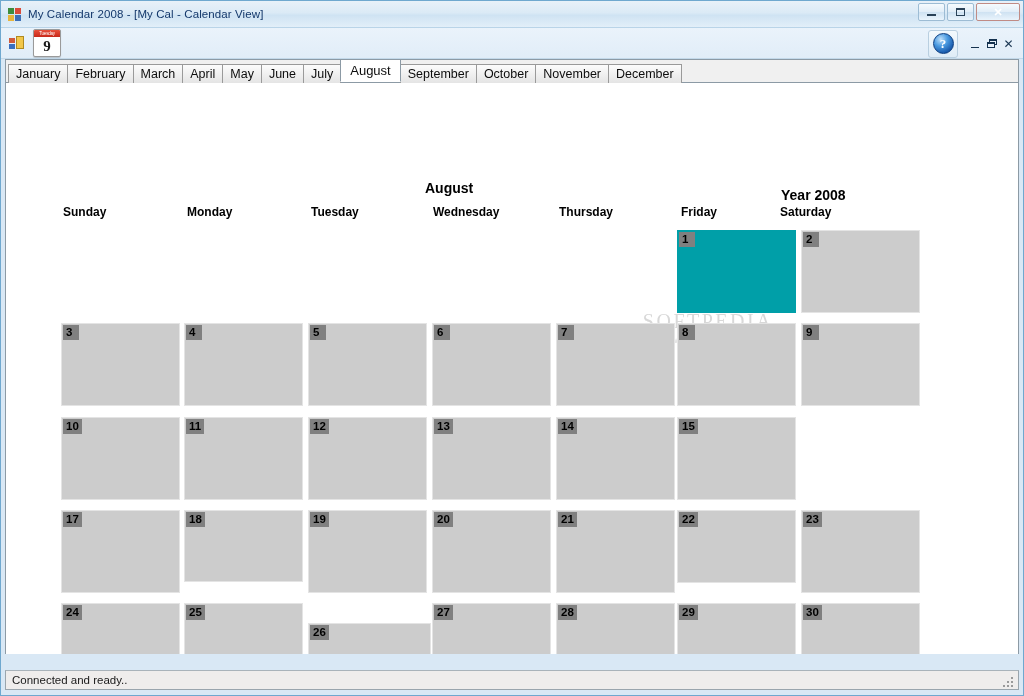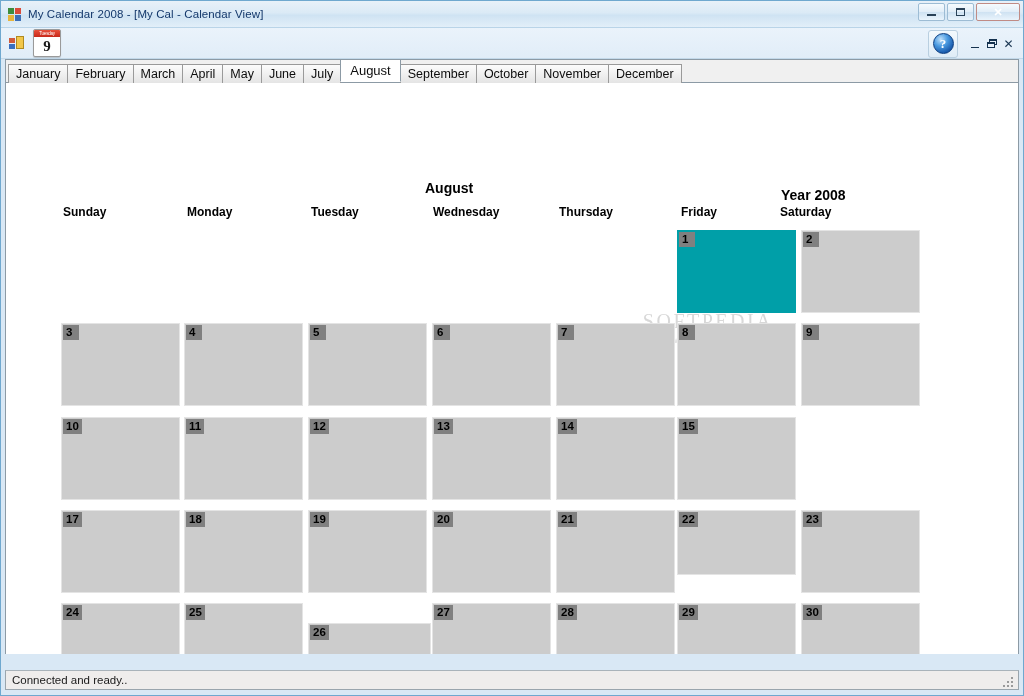--- a/index.html
+++ b/index.html
@@ -488,33 +488,33 @@
           </div>
           <div class="cell" style="left: 550px; top: 334px; width: 119px; height: 83px;">
             <div class="daynum">14</div>
           </div>
           <div class="cell" style="left: 671px; top: 334px; width: 119px; height: 83px;">
             <div class="daynum">15</div>
           </div>
           <div class="cell" style="left: 55px; top: 427px; width: 119px; height: 83px;">
             <div class="daynum">17</div>
           </div>
-          <div class="cell" style="left: 178px; top: 427px; width: 119px; height: 83px;">
+          <div class="cell" style="left: 178px; top: 427px; width: 119px; height: 72px;">
             <div class="daynum">18</div>
           </div>
           <div class="cell" style="left: 302px; top: 427px; width: 119px; height: 83px;">
             <div class="daynum">19</div>
           </div>
           <div class="cell" style="left: 426px; top: 427px; width: 119px; height: 83px;">
             <div class="daynum">20</div>
           </div>
           <div class="cell" style="left: 550px; top: 427px; width: 119px; height: 83px;">
             <div class="daynum">21</div>
           </div>
-          <div class="cell" style="left: 671px; top: 427px; width: 119px; height: 65px;">
+          <div class="cell" style="left: 671px; top: 427px; width: 119px; height: 73px;">
             <div class="daynum">22</div>
           </div>
           <div class="cell" style="left: 795px; top: 427px; width: 119px; height: 83px;">
             <div class="daynum">23</div>
           </div>
           <div class="cell" style="left: 55px; top: 520px; width: 119px; height: 83px;">
             <div class="daynum">24</div>
           </div>
           <div class="cell" style="left: 178px; top: 520px; width: 119px; height: 83px; padding-left: 48px;">
             <div class="daynum">25</div>

